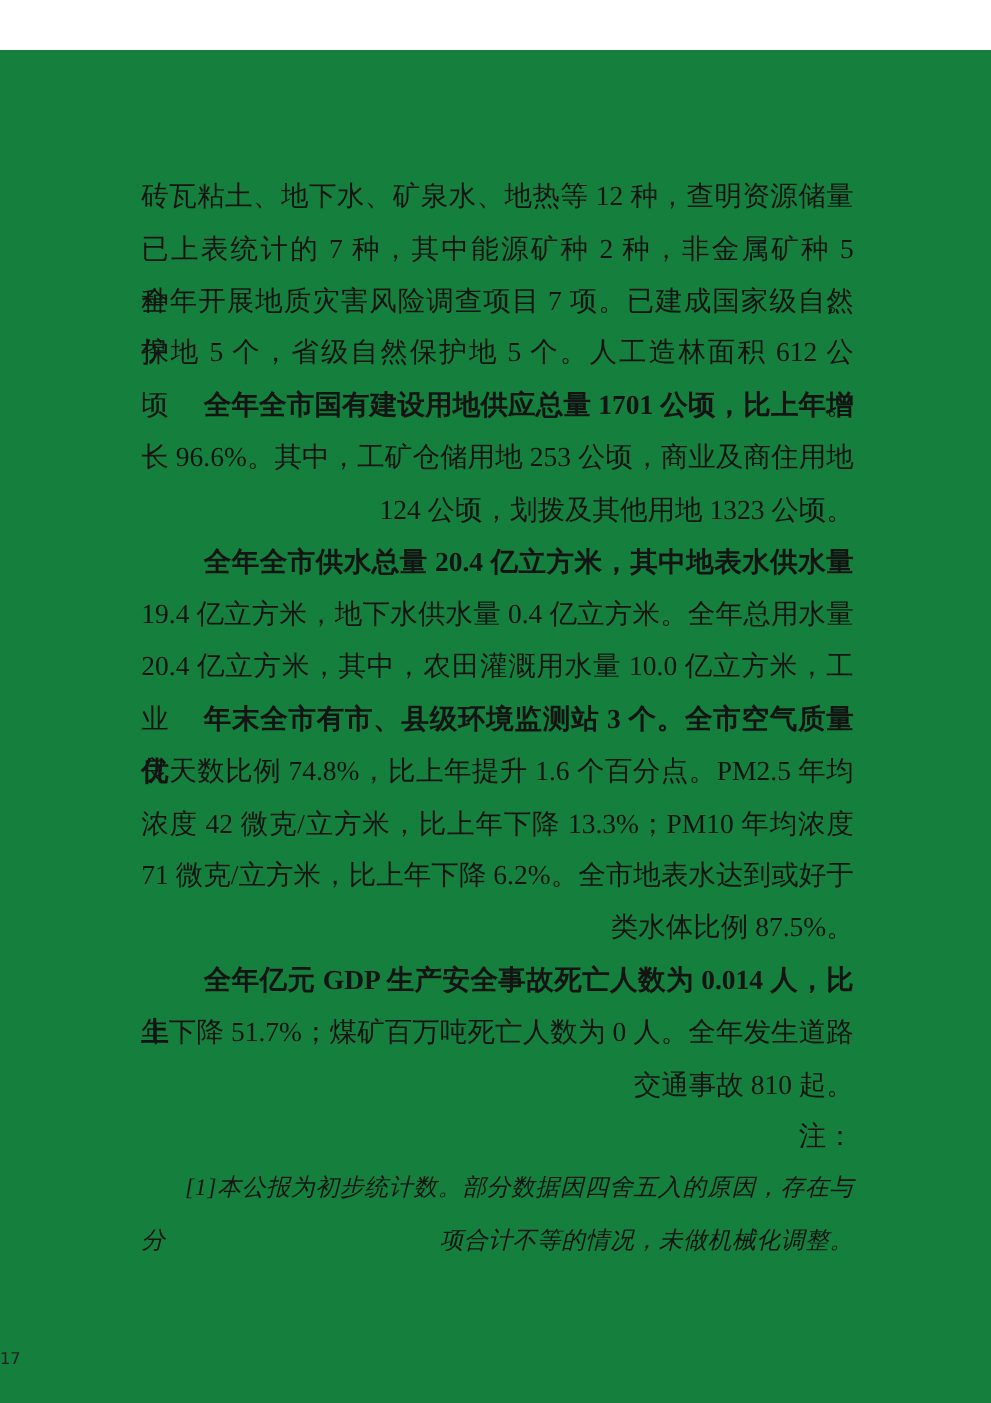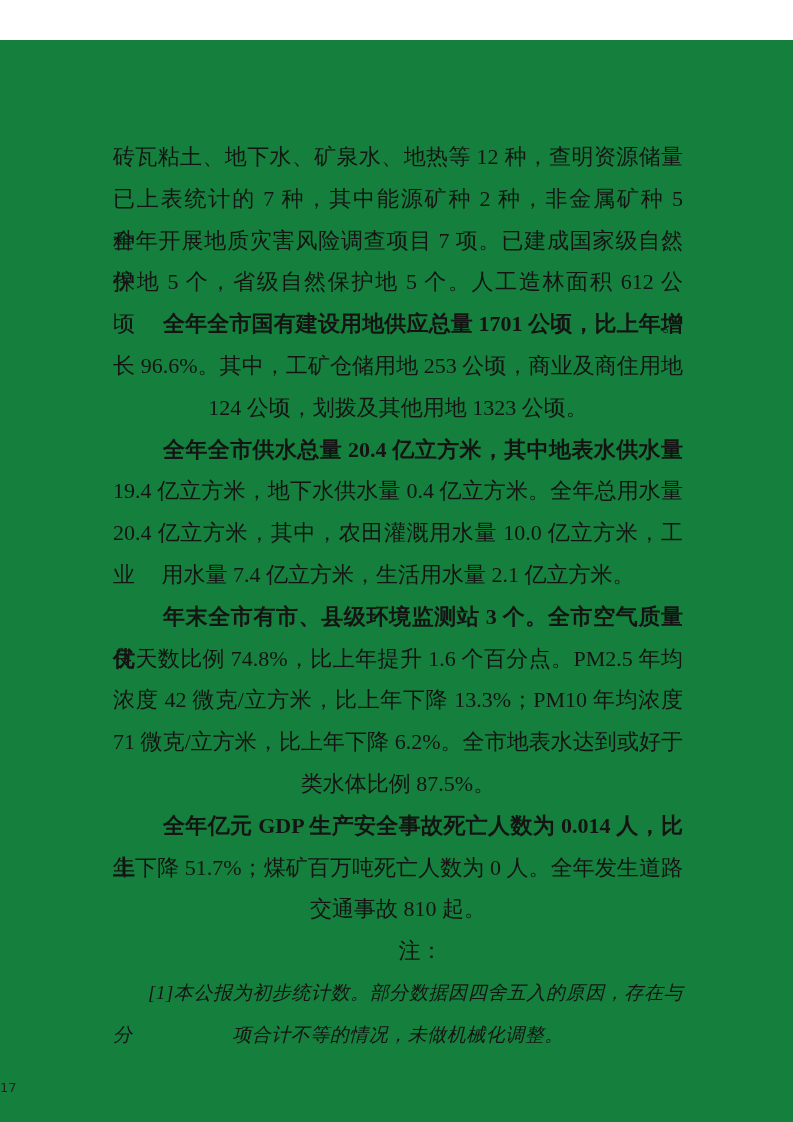--- a/index.html
+++ b/index.html
@@ -26,21 +26,21 @@
   .para {
     margin: 0;
     padding: 0;
   }
   .line {
     font-size: 22px;
     line-height: 41.8px;
     height: 41.8px;
     white-space: nowrap;
     overflow: visible;
-    text-align: center;
+    text-align: right;
   }
   
   .j {
     white-space: normal;
     text-align: justify;
     text-align-last: justify;
     text-justify: inter-character;
   }
   
   .ind {
@@ -86,21 +86,20 @@
     <div class="para">
       <div class="line j ind">全年全市国有建设用地供应总量 1701 公顷，比上年增</div>
       <div class="line j">长 96.6%。其中，工矿仓储用地 253 公顷，商业及商住用地</div>
       <div class="line">124 公顷，划拨及其他用地 1323 公顷。</div>
     </div>
 
     <div class="para">
       <div class="line j ind">全年全市供水总量 20.4 亿立方米，其中地表水供水量</div>
       <div class="line j">19.4 亿立方米，地下水供水量 0.4 亿立方米。全年总用水量</div>
       <div class="line j">20.4 亿立方米，其中，农田灌溉用水量 10.0 亿立方米，工业</div>
-      <div class="line">用水量 7.4 亿立方米，生活用水量 2.1 亿立方米。</div>
     </div>
 
     <div class="para">
       <div class="line j ind">年末全市有市、县级环境监测站 3 个。全市空气质量优</div>
       <div class="line j">良天数比例 74.8%，比上年提升 1.6 个百分点。PM2.5 年均</div>
       <div class="line j">浓度 42 微克/立方米，比上年下降 13.3%；PM10 年均浓度</div>
       <div class="line j">71 微克/立方米，比上年下降 6.2%。全市地表水达到或好于</div>
       <div class="line">类水体比例 87.5%。</div>
     </div>
 

